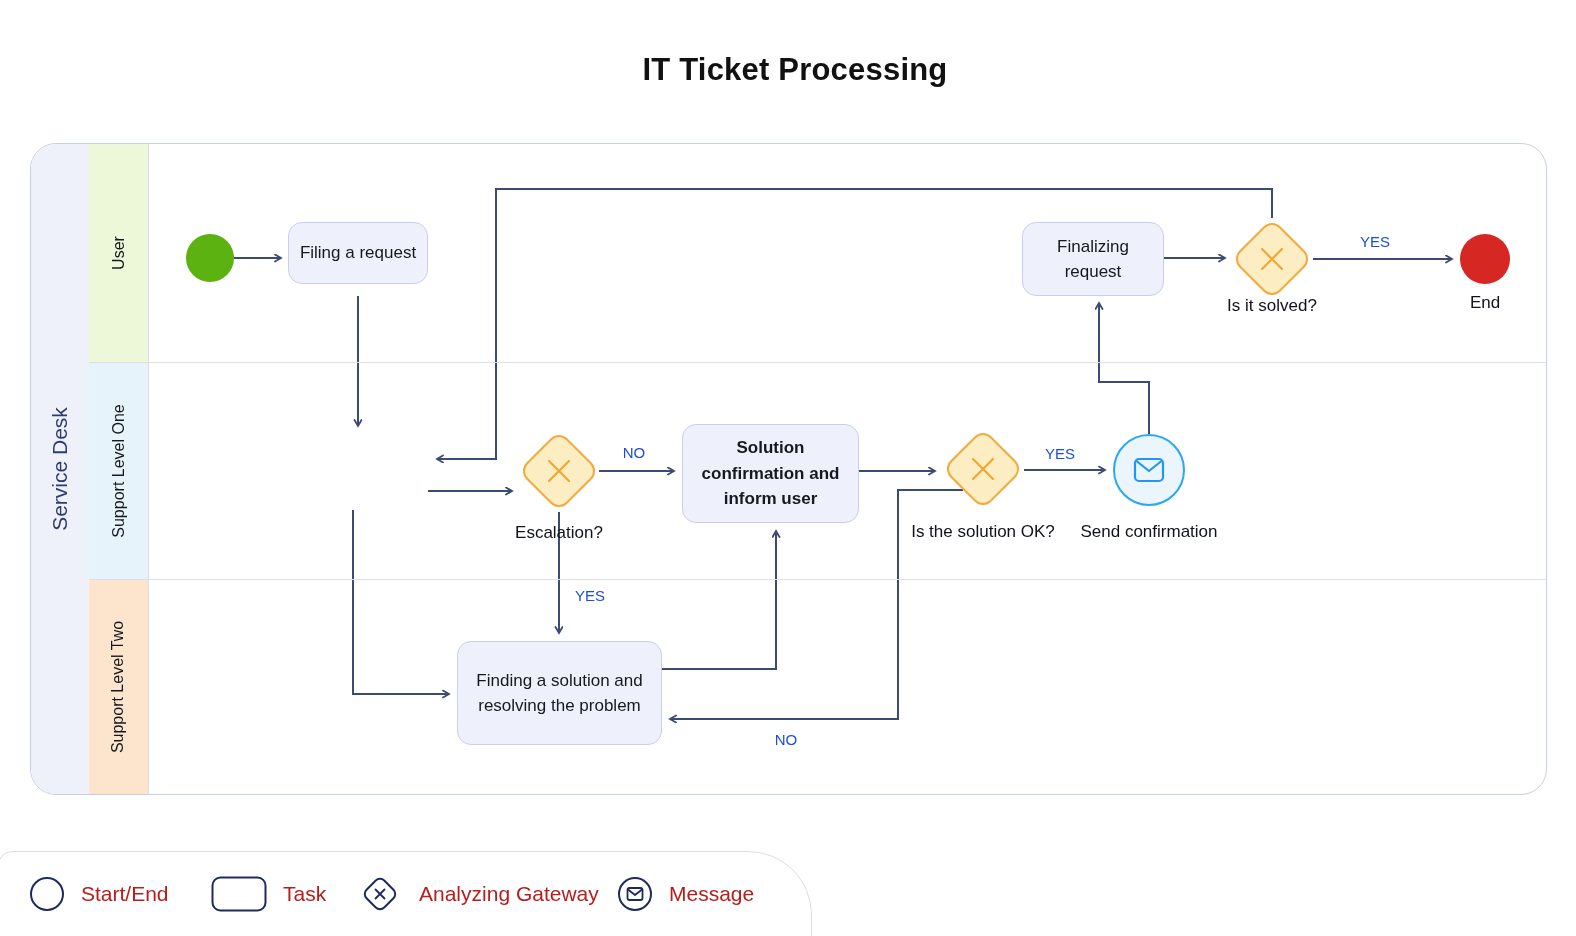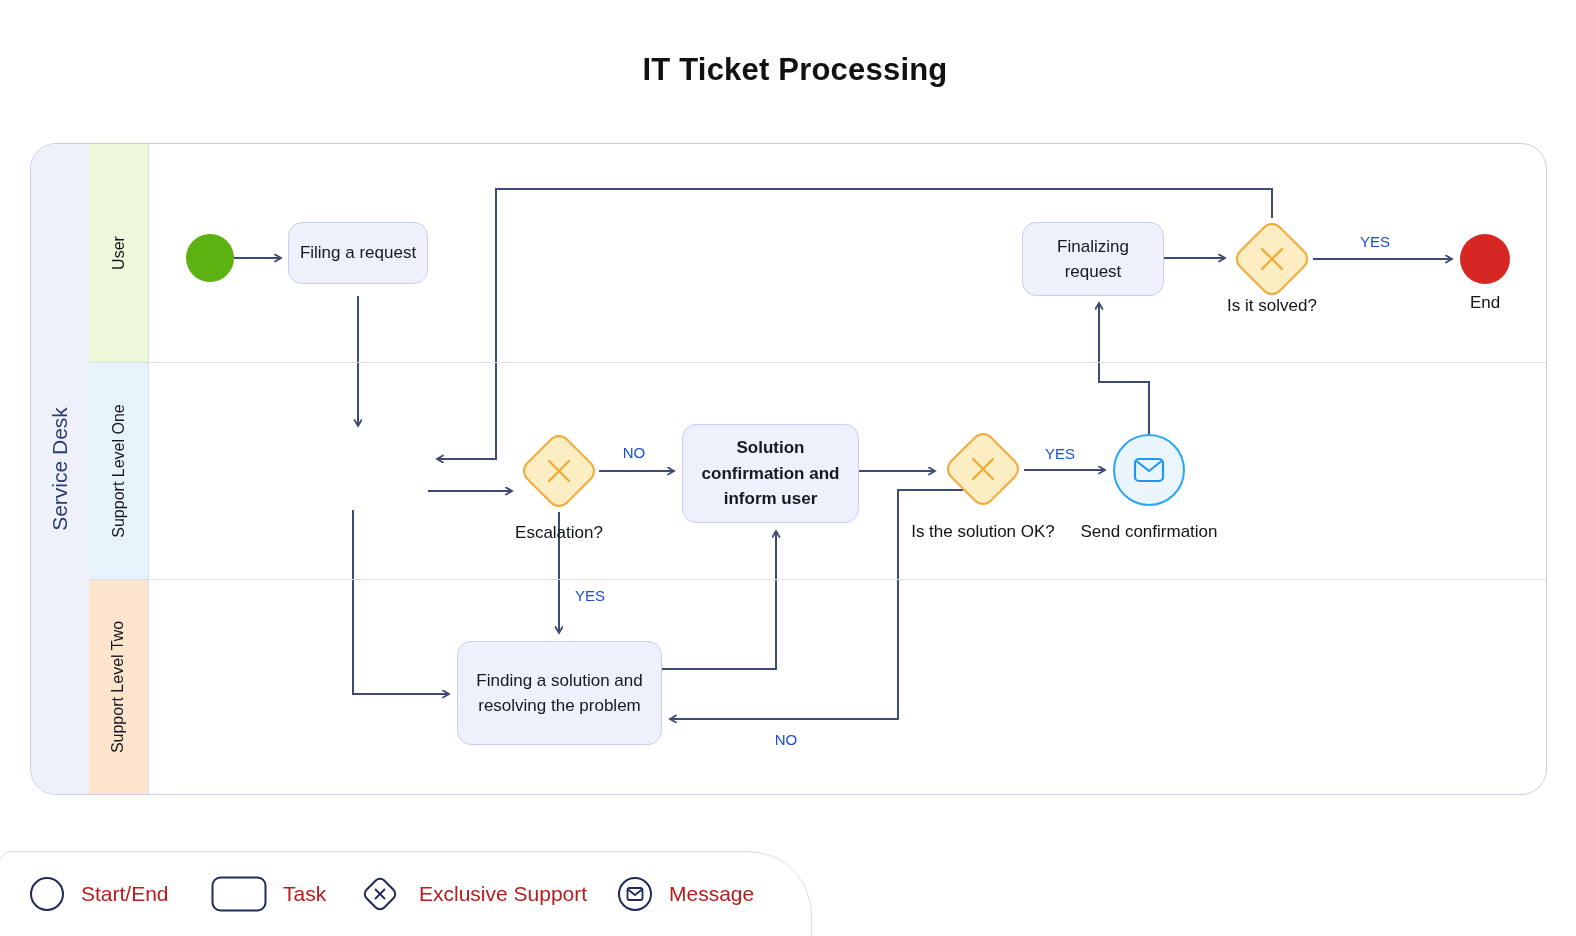--- a/index.html
+++ b/index.html
@@ -189,21 +189,21 @@
     <svg width="56" height="36">
       <rect x="1.5" y="1.5" width="53" height="33" rx="8" fill="none" stroke="#1e2a5e" stroke-width="2"></rect>
     </svg>
     <span class="lg-label">Task</span>
   </div>
   <div class="legend-item li-3">
     <svg width="46" height="46" viewBox="0 0 46 46">
       <rect x="10.5" y="10.5" width="25" height="25" rx="6" transform="rotate(45 23 23)" fill="none" stroke="#1e2a5e" stroke-width="2"></rect>
       <path d="M18.5 18.5 L27.5 27.5 M27.5 18.5 L18.5 27.5" stroke="#1e2a5e" stroke-width="1.8" stroke-linecap="round" fill="none"></path>
     </svg>
-    <span class="lg-label">Exclusive Support</span>
+    <span class="lg-label">Analyzing Gateway</span>
   </div>
   <div class="legend-item li-4">
     <svg width="36" height="36" viewBox="0 0 36 36">
       <circle cx="18" cy="18" r="16" fill="none" stroke="#1e2a5e" stroke-width="2"></circle>
       <rect x="10.5" y="12" width="15" height="12" rx="2" fill="none" stroke="#1e2a5e" stroke-width="1.8"></rect>
       <path d="M11 13.5 L18 19 L25 13.5" fill="none" stroke="#1e2a5e" stroke-width="1.8" stroke-linejoin="round"></path>
     </svg>
     <span class="lg-label">Message</span>
   </div>
 </div>

